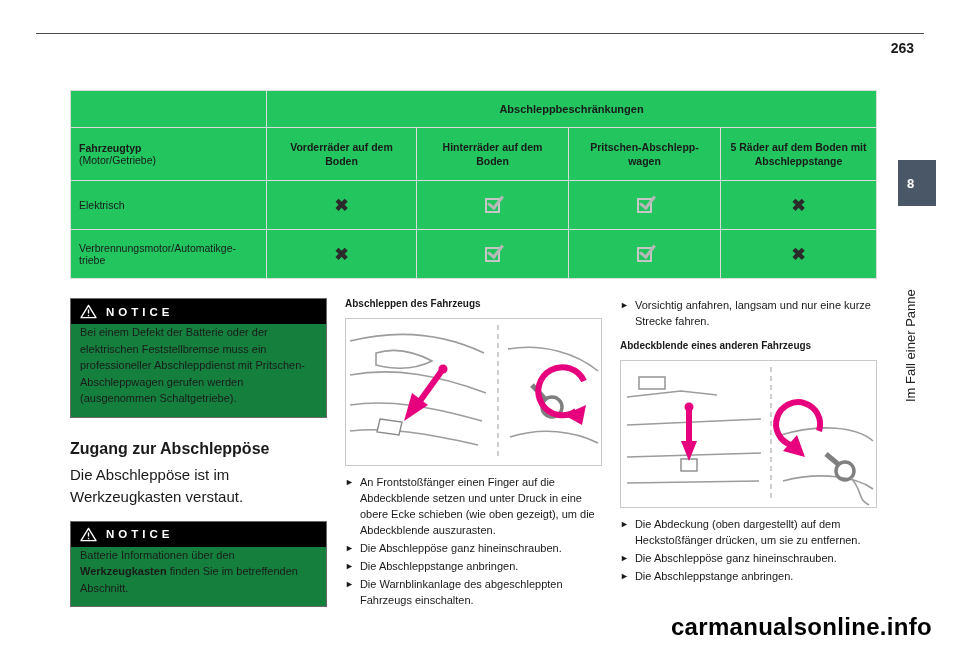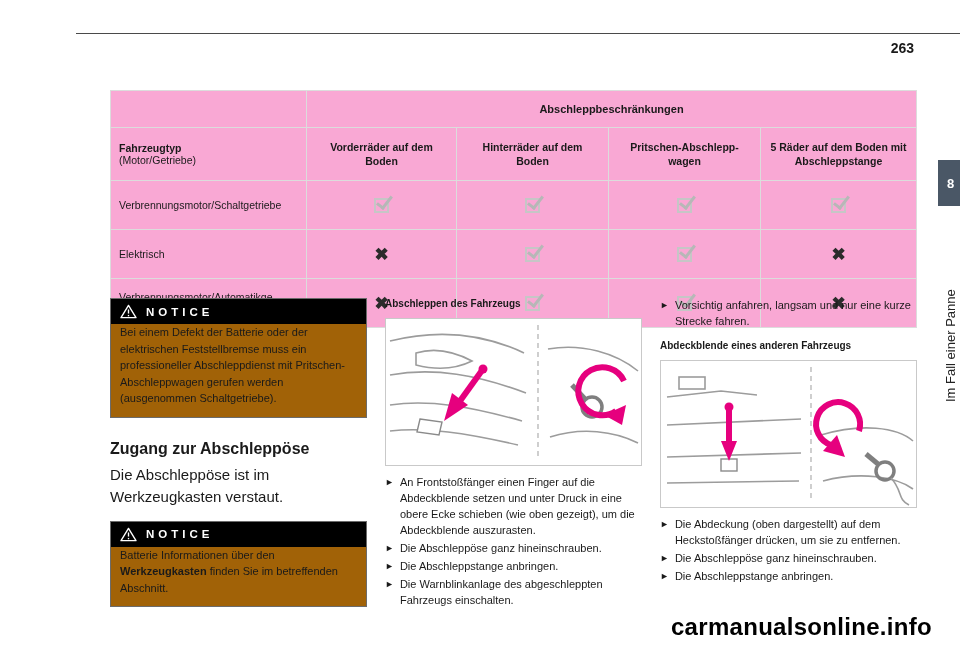--- a/index.html
+++ b/index.html
@@ -4,52 +4,52 @@
 <style>
   * { margin:0; padding:0; box-sizing:border-box; }
   html,body { width:960px; height:649px; }
   body {
     background:#ffffff;
     font-family:"Liberation Sans", sans-serif;
     color:#1a1a1a;
     position:relative;
     overflow:hidden;
   }
-  .page { position:absolute; inset:0;margin-left:40px; }
+  .page { position:absolute; inset:0; }
 
   .top-rule { position:absolute; left:36px; top:33px; width:888px; height:1px; background:#4a4a4a; }
   .page-number { position:absolute; top:40px; right:46px; font-size:14px; font-weight:bold; }
 
   
   .tow-table {
     position:absolute; left:70px; top:90px; width:806px;
     border-collapse:collapse; table-layout:fixed; font-size:10.5px;
   }
-  .tow-table td { border:1px solid #dcdcdc; padding:12px 8px; vertical-align:middle; background:#f9a8d4; }
+  .tow-table td { border:1px solid #dcdcdc; padding:12px 8px; vertical-align:middle; background:#22c55e; }
   .group-head { font-weight:bold; text-align:center; height:24px; font-size:11px; }
   .colhead { font-weight:bold; text-align:center; line-height:1.35; height:42px; }
   .rowhead .rh-title { font-weight:bold; }
   .rowhead .rh-sub { font-weight:normal; }
   .data-row td { height:49px; }
   .mark-cell { text-align:center; }
   .mark { display:inline-block; position:relative; }
   .mark-check { width:15px; height:15px; border:2px solid #c6c6c6; vertical-align:middle; }
   .mark-check::after {
     content:""; position:absolute; left:4px; top:-7px; width:6px; height:13px;
     border-right:3px solid #b7b7b7; border-bottom:3px solid #b7b7b7; transform:rotate(38deg);
   }
   .mark-cross { font-size:17px; font-weight:bold; color:#2b2b2b; line-height:1; }
 
   
   .col { position:absolute; width:257px; }
   .col-left   { left:70px;  top:298px; }
   .col-middle { left:345px; top:298px; }
   .col-right  { left:620px; top:298px; }
 
-  .notice { border:1px solid #6b6b6b; background:#a16207; }
+  .notice { border:1px solid #6b6b6b; background:#15803d; }
   .notice-head { background:#000; color:#fff; display:flex; align-items:center; gap:9px; padding:5px 9px; }
   .notice-title { font-weight:bold; letter-spacing:4px; font-size:11.5px; }
   .notice-body { padding:0 9px 10px; font-size:11px; line-height:1.5; }
   .notice-body b { font-weight:bold; }
 
   .section-heading { margin:22px 0 6px; font-size:16px; font-weight:bold; line-height:1.15; }
   .col-heading { font-size:10px; font-weight:bold; line-height:1.2; margin-bottom:8px; }
   .body-text { font-size:15px; line-height:1.5; margin-bottom:12px; }
 
   .figure { border:1px solid #c9c9c9; height:148px; margin-bottom:9px; background:#fff; }
@@ -102,27 +102,20 @@
       <tr>
         <td class="rowhead">
           <div class="rh-title">Fahrzeugtyp</div>
           <div class="rh-sub">(Motor/Getriebe)</div>
         </td>
         <td class="colhead">Vorderräder auf dem Boden</td>
         <td class="colhead">Hinterräder auf dem Boden</td>
         <td class="colhead">Pritschen-Abschlepp­wagen</td>
         <td class="colhead">5 Räder auf dem Boden mit Abschleppstange</td>
       </tr>
-    <tr class="data-row">
-          <td>Verbrennungsmotor/Schaltgetriebe</td>
-          <td class="mark-cell"><span class="mark mark-check"></span></td>
-          <td class="mark-cell"><span class="mark mark-check"></span></td>
-          <td class="mark-cell"><span class="mark mark-check"></span></td>
-          <td class="mark-cell"><span class="mark mark-check"></span></td>
-        </tr>
         <tr class="data-row">
           <td>Elektrisch</td>
           <td class="mark-cell"><span class="mark mark-cross">✖</span></td>
           <td class="mark-cell"><span class="mark mark-check"></span></td>
           <td class="mark-cell"><span class="mark mark-check"></span></td>
           <td class="mark-cell"><span class="mark mark-cross">✖</span></td>
         </tr>
         <tr class="data-row">
           <td>Verbrennungsmotor/Automatikge­triebe</td>
           <td class="mark-cell"><span class="mark mark-cross">✖</span></td>

